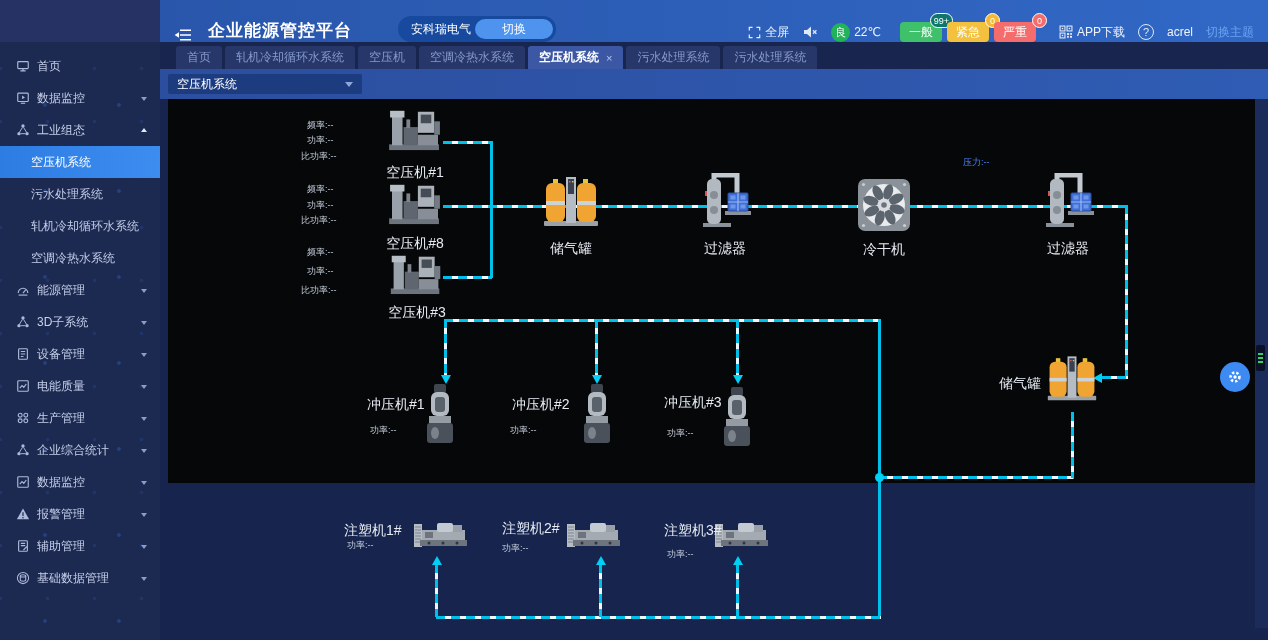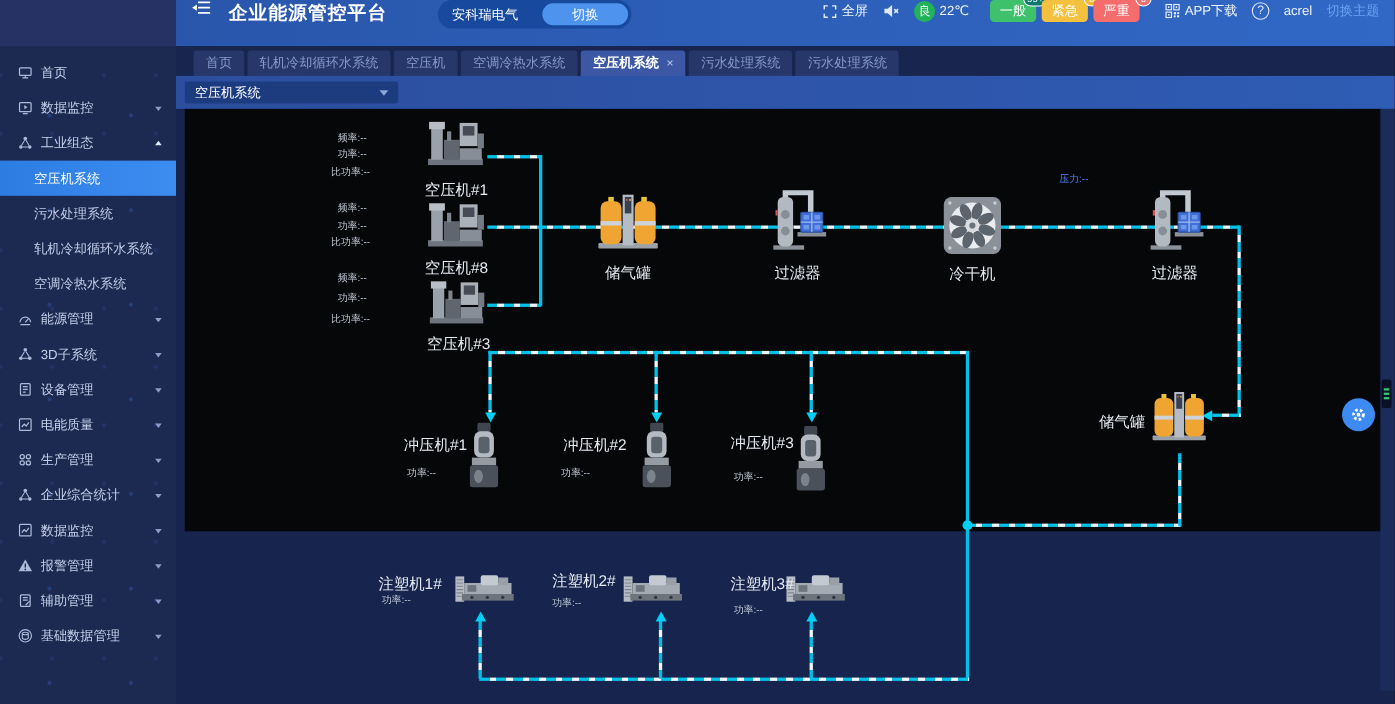--- a/index.html
+++ b/index.html
@@ -20,25 +20,25 @@
   .mi .ic { width:14px; height:14px; flex:none; color:#aebad9; }
   .mi .lbl { overflow:hidden; text-overflow:ellipsis; }
   .sub { padding-left:31px; color:#c2cce8; }
   .sub.on { background:linear-gradient(90deg,#2c7ce2,#3d8df1); color:#fff; }
   .chev { margin-left:auto; width:0; height:0; flex:none; }
   .chev.d { border:3.5px solid transparent; border-top:4.5px solid #8b9cc9; margin-top:4px; }
   .chev.u { border:3.5px solid transparent; border-bottom:4.5px solid #e2e9f7; margin-bottom:4px; }
 
   
   .header { position:absolute; left:160px; top:0; width:1108px; height:42px;
-    background:linear-gradient(90deg,#2956ab,#3168c6); display:flex; align-items:flex-start;
+    background:linear-gradient(90deg,#2956ab,#3168c6); display:flex; align-items:flex-end;
     padding:0 14px; color:#eef3fb; }
   .h-title { font-size:17px; font-weight:bold; letter-spacing:1px; margin-left:16px; color:#fff; }
   .org-pill { display:flex; align-items:center; margin-left:46px; height:26px; border-radius:13px;
-    background:#174a9e; padding:0 3px 0 13px; gap:22px; }
+    background:#174a9e; padding:0 3px 0 13px; gap:4px; }
   .org-name { font-size:12px; color:#fff; }
   .switch-btn { background:#4e93ee; color:#fff; font-size:12px; height:20px; border-radius:10px;
     padding:0 27px; display:flex; align-items:center; cursor:pointer; }
   .h-right { margin-left:auto; display:flex; align-items:center; gap:13px; font-size:12px; }
   .h-item { display:flex; align-items:center; gap:4px; cursor:pointer; white-space:nowrap; }
   .aq { width:19px; height:19px; border-radius:50%; background:#21b35a; color:#fff; font-size:11px;
     display:flex; align-items:center; justify-content:center; }
   .badges { display:flex; gap:5px; margin:0 10px 0 6px; }
   .badge { position:relative; height:20px; min-width:42px; border-radius:4px; color:#fff;
     font-size:12px; display:flex; align-items:center; justify-content:center; padding:0 6px; cursor:pointer; }

